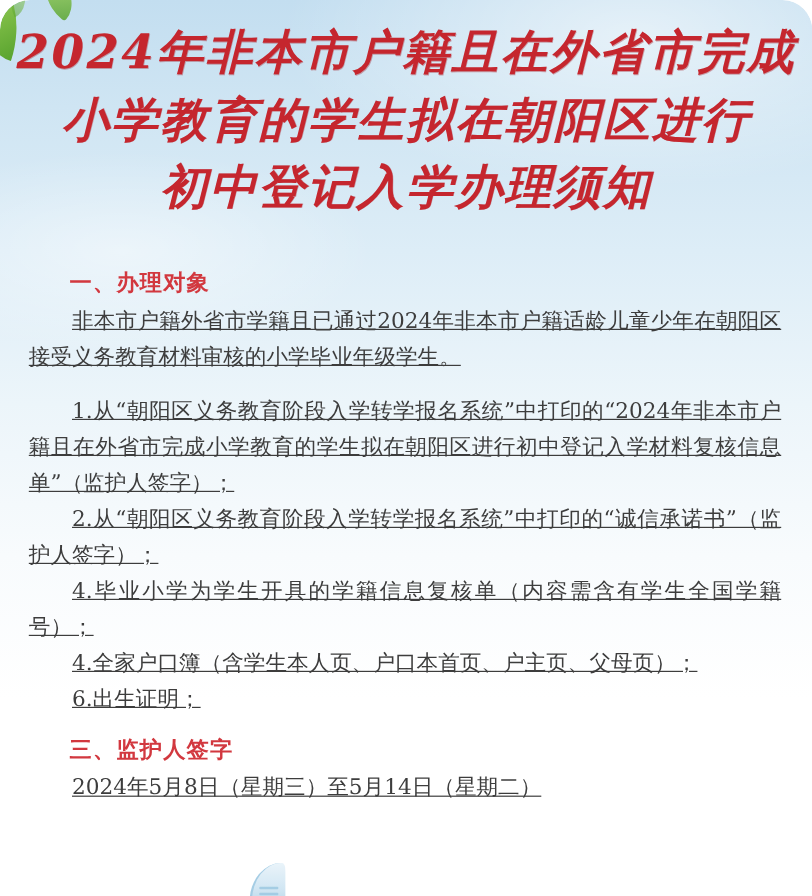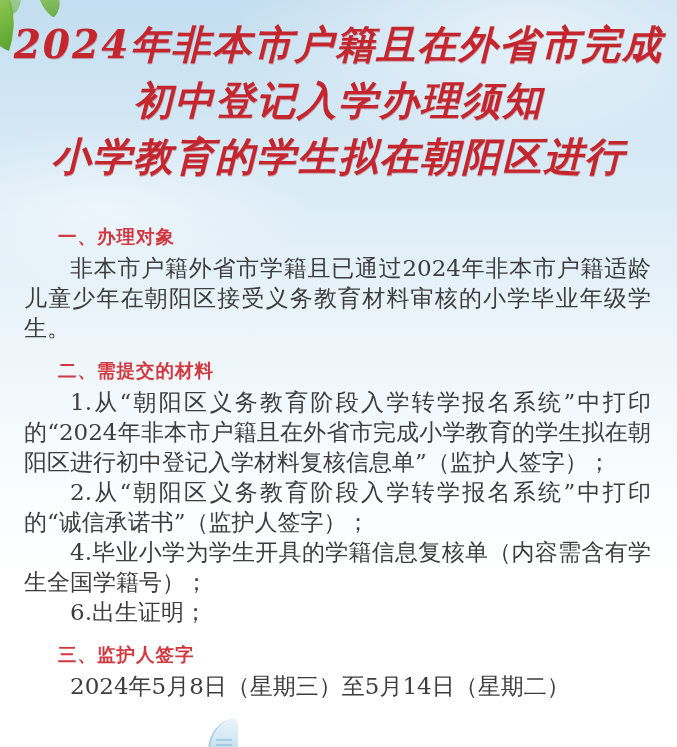--- a/index.html
+++ b/index.html
@@ -1,15 +1,15 @@
 <!DOCTYPE html>
 <html><head>
 <meta charset="utf-8">
 <style>
-  * { margin: 0; padding: 0; box-sizing: border-box; }
+  * { margin: 0; padding: 0; box-sizing: border-box; border-radius: 25px; }
   html, body { width: 677px; }
   body { font-family: "DejaVu Serif", "Liberation Serif", serif; }
 
   .page {
     position: relative;
     width: 677px;
     height: 747px;
     overflow: hidden;
     background:
       radial-gradient(ellipse 420px 180px at 78% 30px, rgba(255,255,255,0.55), rgba(255,255,255,0) 70%),
@@ -71,25 +71,26 @@
     font-size: 18.5px;
     line-height: 26px;
     color: #d2383f;
     text-indent: 34px;
     margin-top: 13px;
     margin-bottom: 3px;
     letter-spacing: 1px;
   }
   .body-p {
     font-family: "DejaVu Serif", "Liberation Serif", serif;
-    font-size: 23px;
+    font-size: 18px;
     line-height: 30px;
     text-align: justify;
     text-indent: 2em;
     color: #3d3d3d;
+    text-decoration: underline;
   }
   section { display: block; margin-top: 15px; }
 
   
   .sail-watermark {
     position: absolute;
     left: 208px;
     bottom: -8px;
     width: 30px;
     height: 36px;
@@ -113,36 +114,36 @@
 <body>
 
 <div class="page">
 
   <div class="leaf leaf-1"></div>
   <div class="leaf leaf-2"></div>
   <div class="leaf leaf-3"></div>
 
   <h1 class="title-block">
     <span class="title-line">2024年非本市户籍且在外省市完成</span>
+    <span class="title-line">小学教育的学生拟在朝阳区进行</span>
     <span class="title-line">初中登记入学办理须知</span>
-    <span class="title-line">小学教育的学生拟在朝阳区进行</span>
   </h1>
 
   <div class="content">
 
     <section>
       <h2 class="sec-heading">一、办理对象</h2>
       <p class="body-p">非本市户籍外省市学籍且已通过2024年非本市户籍适龄儿童少年在朝阳区接受义务教育材料审核的小学毕业年级学生。</p>
     </section>
 
     <section>
-      <h2 class="sec-heading">二、需提交的材料</h2>
       <p class="body-p">1.从“朝阳区义务教育阶段入学转学报名系统”中打印的“2024年非本市户籍且在外省市完成小学教育的学生拟在朝阳区进行初中登记入学材料复核信息单”（监护人签字）；</p>
       <p class="body-p">2.从“朝阳区义务教育阶段入学转学报名系统”中打印的“诚信承诺书”（监护人签字）；</p>
       <p class="body-p">4.毕业小学为学生开具的学籍信息复核单（内容需含有学生全国学籍号）；</p>
+      <p class="body-p">4.全家户口簿（含学生本人页、户口本首页、户主页、父母页）；</p>
       <p class="body-p">6.出生证明；</p>
     </section>
 
     <section>
       <h2 class="sec-heading">三、监护人签字</h2>
       <p class="body-p">2024年5月8日（星期三）至5月14日（星期二）</p>
     </section>
 
   </div>
 

